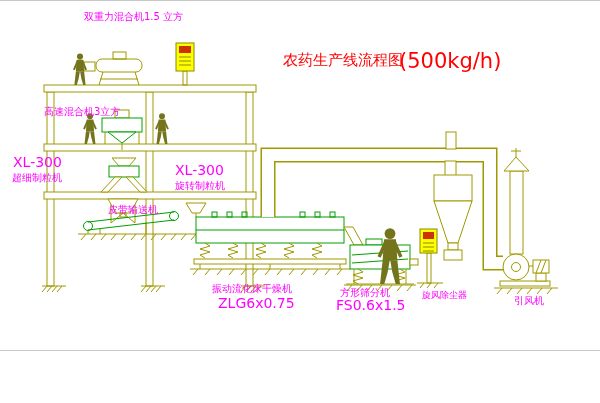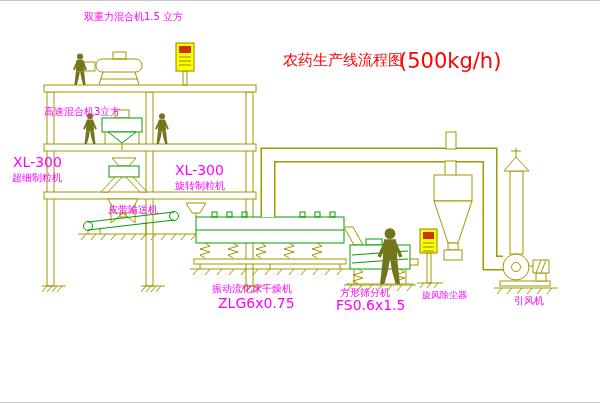--- a/index.html
+++ b/index.html
@@ -1,16 +1,16 @@
 <!DOCTYPE html>
 <html><head>
 <meta charset="utf-8">
 <style>
   html,body{margin:0;padding:0;background:#fff;}
-  .page{position:relative;width:600px;height:403px;background:#ffffff;
+  .page{position:relative;width:600px;height:351px;background:#ffffff;
         border-top:1px solid #c8c8c8;border-bottom:1px solid #c8c8c8;
         box-sizing:border-box;overflow:hidden;
         font-family:"DejaVu Sans",sans-serif;}
   svg{display:block;}
   .ol  {stroke:#a09800;fill:none;stroke-width:1;}
   .olw {stroke:#a09800;fill:#ffffff;stroke-width:1;}
   .gr  {stroke:#00a000;fill:none;stroke-width:1;}
   .grw {stroke:#00a000;fill:#ffffff;stroke-width:1;}
   .pf  {fill:#74741c;stroke:none;}
   .cab {fill:#ffff00;stroke:#8a8a00;stroke-width:1;}

